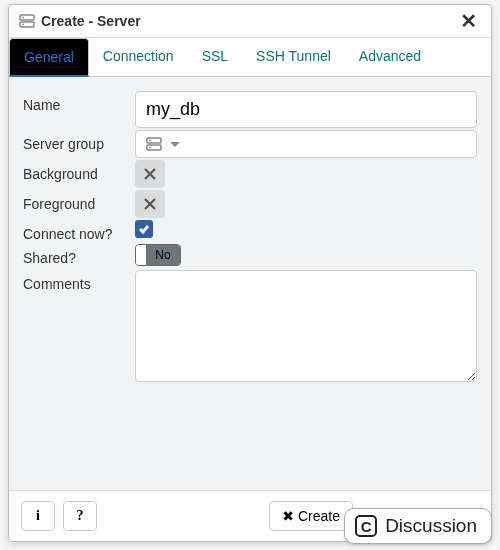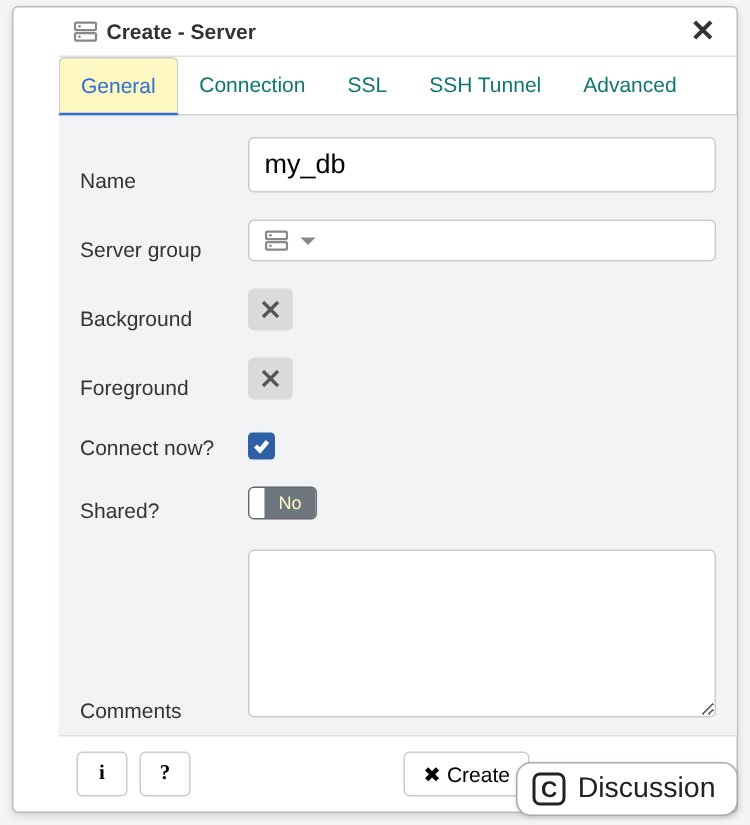--- a/index.html
+++ b/index.html
@@ -19,21 +19,20 @@
     top: 4px;
     left: 8px;
     right: 8px;
     bottom: 8px;
     background: #fff;
     border: 1px solid #bbb;
     border-radius: 4px;
     display: flex;
     flex-direction: column;
     box-shadow: 0 2px 6px rgba(0,0,0,0.15);
-    padding-left: 30px;
   }
   .dlg-header {
     display: flex;
     align-items: center;
     padding: 6px 10px;
     border-bottom: 1px solid #e0e0e0;
     font-weight: 600;
   }
   .dlg-header .srv-icon { margin-right: 6px; display:inline-flex; }
   .dlg-header .title { flex: 1; }
@@ -56,32 +55,32 @@
     font-size: 14px;
     border-bottom: 2px solid transparent;
   }
   .tab.active {
     color: #2c6fd1;
     border: 1px solid #ccc;
     border-bottom: 2px solid #2c6fd1;
     border-top-left-radius: 4px;
     border-top-right-radius: 4px;
     margin-bottom: -1px;
-    background: #fef9c3;
+    background: #000000;
   }
   .body {
     flex: 1;
     background: #f1f3f5;
     padding: 14px 14px 4px 14px;
     overflow: auto;
   }
   .row {
     display: flex;
-    align-items: flex-end;
-    margin-bottom: 18px;
+    align-items: flex-start;
+    margin-bottom: 2px;
   }
   .row .lbl {
     width: 112px;
     padding-top: 6px;
     color: #333;
   }
   .row .ctl {
     flex: 1;
   }
   input[type=text], textarea {
@@ -142,21 +141,21 @@
     border: 1px solid #666;
     cursor: pointer;
   }
   .toggle .left {
     flex: 0 0 10px;
     background: #fff;
   }
   .toggle .right {
     flex: 1;
     background: #6d757d;
-    color: #fef9c3;
+    color: #000000;
     font-size: 12px;
     display: flex;
     align-items: center;
     justify-content: center;
   }
   .footer {
     display: flex;
     align-items: center;
     padding: 10px 12px;
     border-top: 1px solid #e0e0e0;

